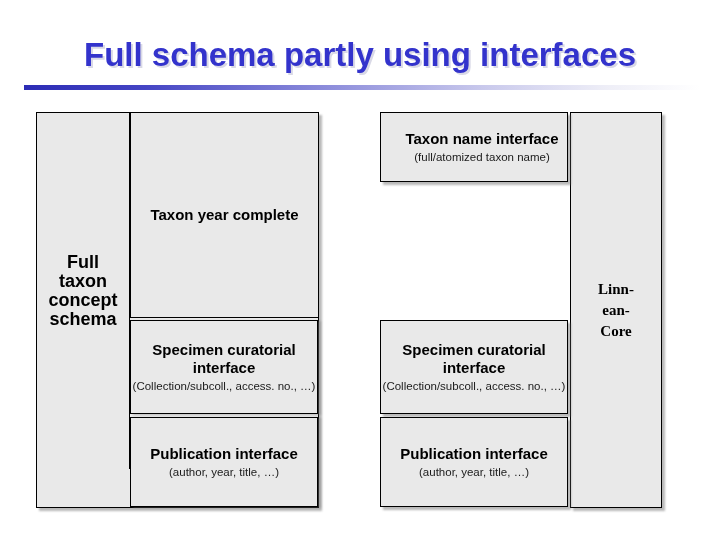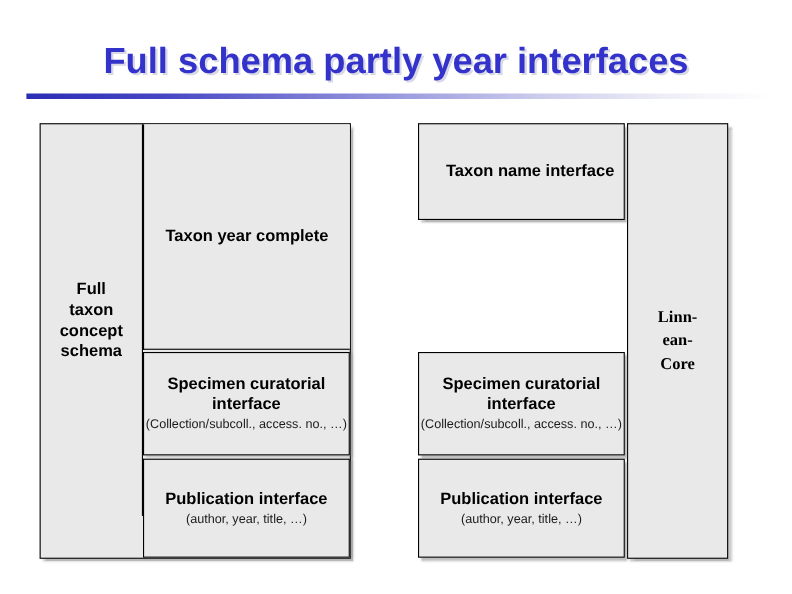--- a/index.html
+++ b/index.html
@@ -78,21 +78,21 @@
   #left-label {
     position: absolute;
     left: 37px;
     top: 113px;
     width: 93px;
     height: 356px;
     display: flex;
     align-items: center;
     justify-content: center;
     text-align: center;
-    font-size: 15px;
+    font-size: 18px;
     font-weight: bold;
     line-height: 19px;
     color: #000;
     border-right: 1px solid #000;
     box-sizing: border-box;
   }
   #taxon-complete {
     left: 130px;
     top: 113px;
     width: 188px;
@@ -124,40 +124,40 @@
     height: 396px;
   }
   #linnean-core .ttl {
     line-height: 21px;
     font-family: Liberation Serif, serif;
   }
   #taxon-interface {
     left: 380px;
     top: 112px;
     width: 188px;
-    height: 88px;
+    height: 70px;
     padding-left: 16px;
   }
   #right-specimen {
     left: 380px;
     top: 320px;
     width: 188px;
     height: 94px;
   }
   #right-publication {
     left: 380px;
     top: 417px;
     width: 188px;
     height: 90px;
   }
 </style>
 </head>
 <body>
 
-<div id="slide-title">Full schema partly year interfaces</div>
+<div id="slide-title">Full schema partly using interfaces</div>
 
 <div id="title-rule"></div>
 
 <div class="box" id="left-outer"></div>
 
 <div id="left-label">Full<br>taxon<br>concept<br>schema</div>
 
 <div class="box" id="taxon-complete">
   <div class="ttl">Taxon year complete</div>
 </div>
@@ -171,20 +171,21 @@
   <div class="ttl">Publication interface</div>
   <div class="sub">(author, year, title, …)</div>
 </div>
 
 <div class="box" id="linnean-core">
   <div class="ttl">Linn-<br>ean-<br>Core</div>
 </div>
 
 <div class="box" id="taxon-interface">
   <div class="ttl">Taxon name interface</div>
+  <div class="sub">(full/atomized taxon name)</div>
 </div>
 
 <div class="box" id="right-specimen">
   <div class="ttl">Specimen curatorial interface</div>
   <div class="sub">(Collection/subcoll., access. no., …)</div>
 </div>
 
 <div class="box" id="right-publication">
   <div class="ttl">Publication interface</div>
   <div class="sub">(author, year, title, …)</div>

